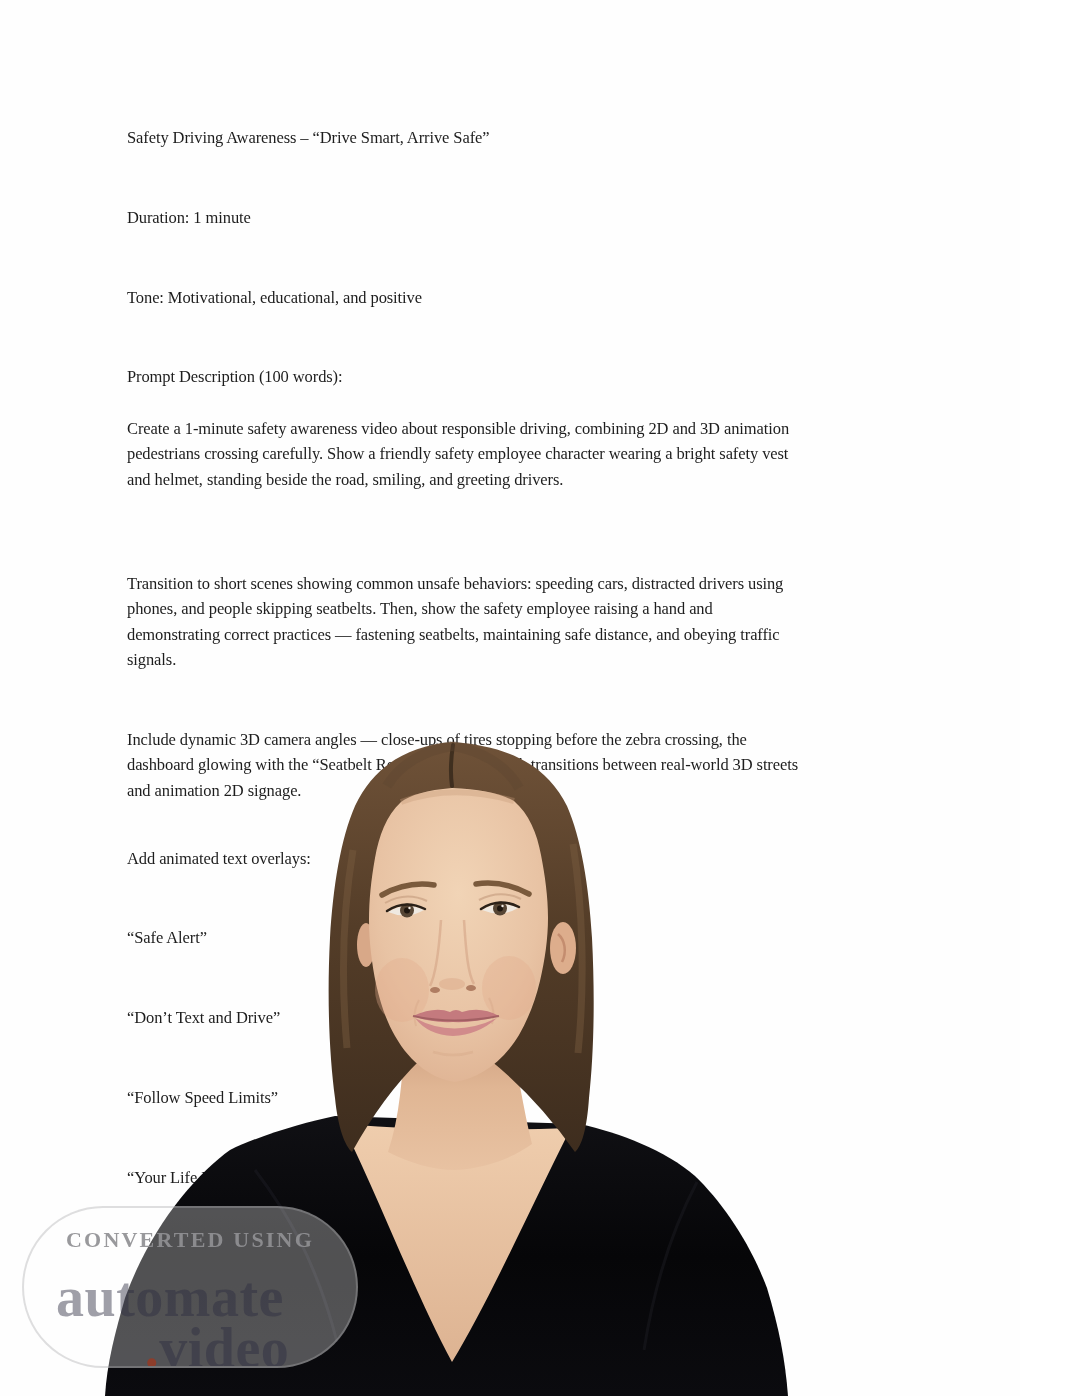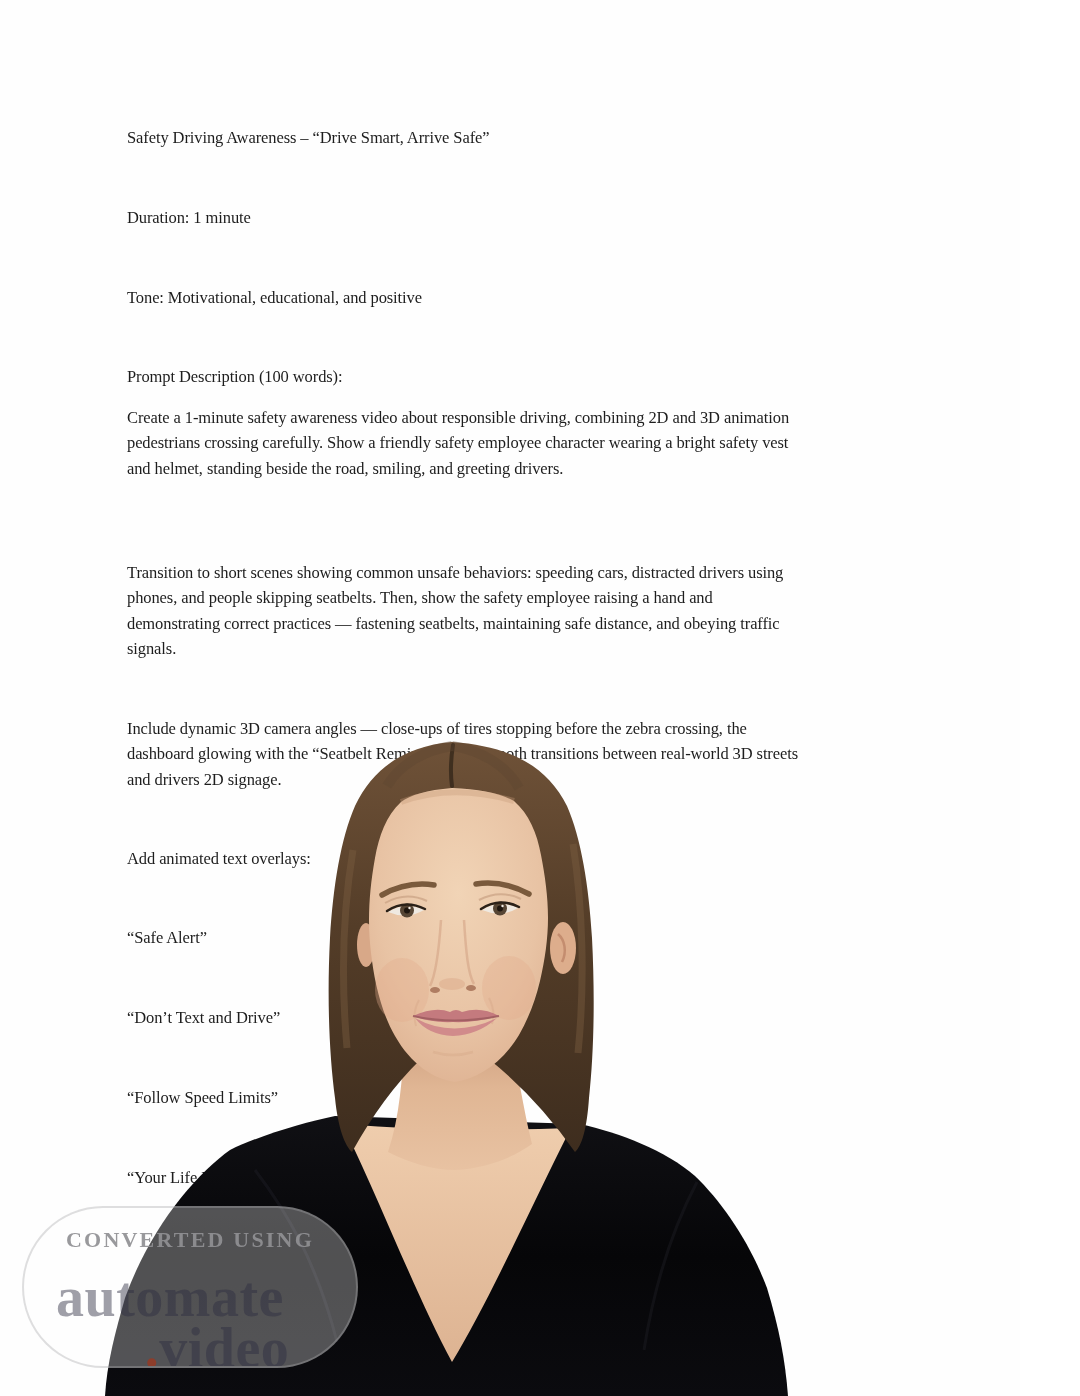--- a/index.html
+++ b/index.html
@@ -6,21 +6,21 @@
   .page{
     position:relative;width:1020px;height:1396px;background:#fefefe;overflow:hidden;
     font-family:Liberation Serif, serif;color:#1d1d1d;
   }
   .tline{
     position:absolute;left:127px;font-size:16.5px;line-height:25.4px;
     letter-spacing:-0.1px;white-space:nowrap;color:#1d1d1d;z-index:1;
   }
   .tblock{
     position:absolute;left:127px;font-size:16.5px;line-height:25.4px;
-    letter-spacing:-0.1px;white-space:nowrap;color:#1d1d1d;z-index:1;
+    letter-spacing:-0.1px;white-space:nowrap;color:#1d1d1d;z-index:1;margin-top:11px;
   }
   .figure{position:absolute;left:95px;top:738px;width:710px;height:658px;z-index:3;}
   .watermark{
     position:absolute;left:22px;top:1206px;width:336px;height:162px;
     border-radius:90px;background:rgba(255,255,255,0.30);
     border:2px solid rgba(168,168,170,0.38);
     z-index:6;box-sizing:border-box;overflow:hidden;font-weight:bold;
   }
   .wm-top{
     margin-top:19px;text-align:center;font-size:22px;letter-spacing:2.2px;
@@ -55,21 +55,21 @@
   <div class="tblock" style="top:560px">
     <div>Transition to short scenes showing common unsafe behaviors: speeding cars, distracted drivers using</div>
     <div>phones, and people skipping seatbelts. Then, show the safety employee raising a hand and</div>
     <div>demonstrating correct practices — fastening seatbelts, maintaining safe distance, and obeying traffic</div>
     <div>signals.</div>
   </div>
 
   <div class="tblock" style="top:716px">
     <div>Include dynamic 3D camera angles — close-ups of tires stopping before the zebra crossing, the</div>
     <div>dashboard glowing with the “Seatbelt Reminder” and smooth transitions between real-world 3D streets</div>
-    <div>and drivers 2D signage.</div>
+    <div>and animation 2D signage.</div>
   </div>
 
   <div class="tline" style="top:846px">Add animated text overlays:</div>
 
   <div class="tline" style="top:925px">“Safe Alert”</div>
   <div class="tline" style="top:1005px">“Don’t Text and Drive”</div>
   <div class="tline" style="top:1085px">“Follow Speed Limits”</div>
   <div class="tline" style="top:1165px">“Your Life Matters”</div>
 
   <svg class="figure" viewBox="0 0 710 658" aria-hidden="true">

